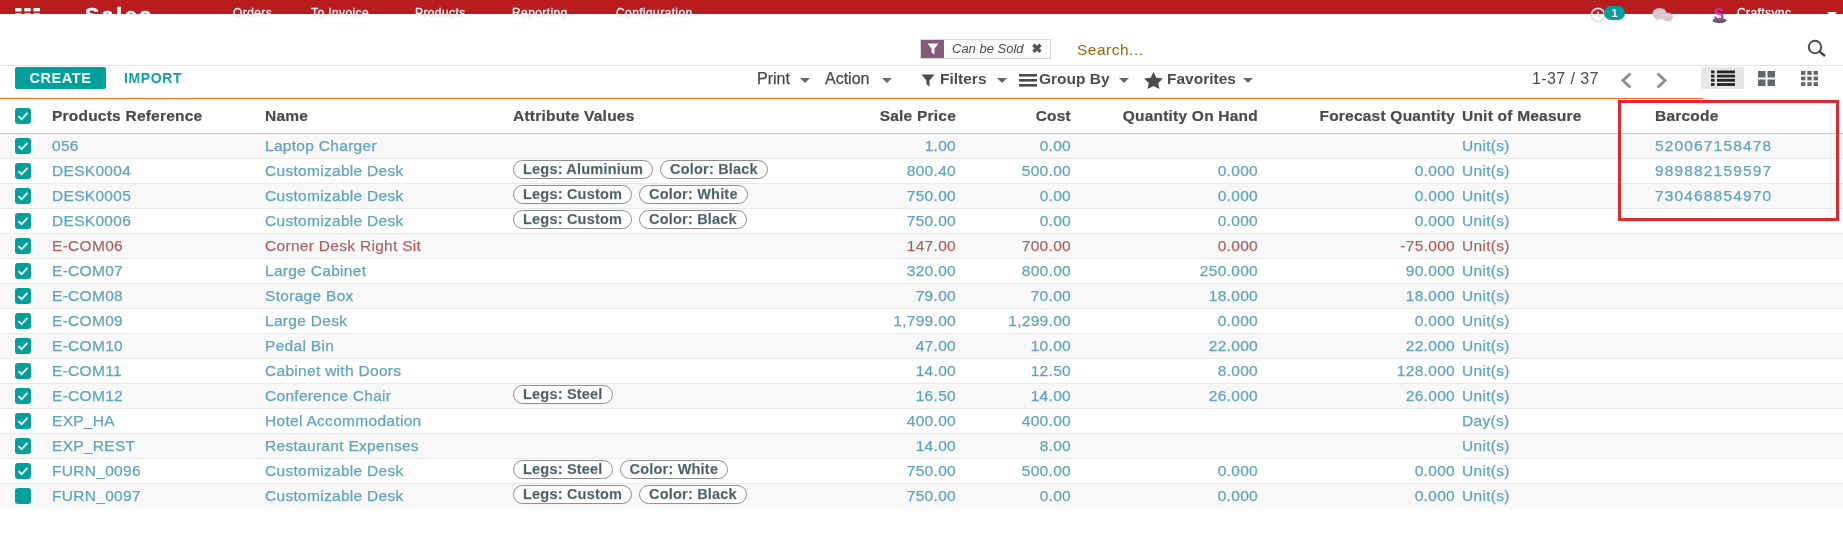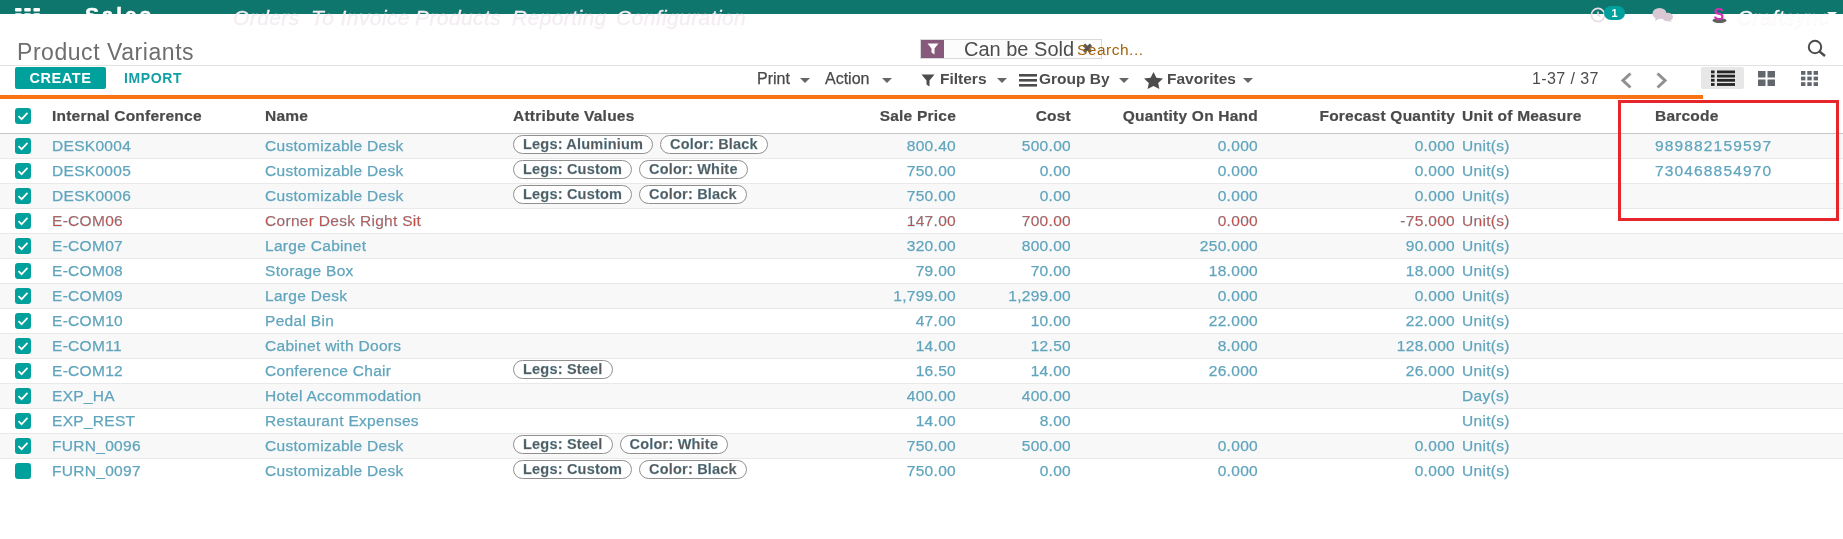--- a/index.html
+++ b/index.html
@@ -1,34 +1,34 @@
 <!DOCTYPE html>
 <html><head>
 <meta charset="utf-8">
 <style>
 * { margin:0; padding:0; box-sizing:border-box; }
 html,body { width:1843px; height:539px; overflow:hidden; background:#fff;
   font-family:"Liberation Sans", sans-serif; }
 body { filter:blur(0.55px); }
 .abs { position:absolute; }
 
-#nav { position:absolute; left:0; top:0; width:1843px; height:14px; background:#0f766e; }
+#nav { position:absolute; left:0; top:0; width:1843px; height:14px; background:#b91c1c; }
 #nav .brand { position:absolute; left:85px; top:3px; color:#fff; font-size:21px; font-weight:bold; letter-spacing:2.8px; -webkit-text-stroke:0.5px #fff; }
-.navitem { position:absolute; top:6px; color:#f4edf2; font-size:21px; letter-spacing:0.4px;font-style:italic; -webkit-text-stroke:0.3px #f4edf2; }
+.navitem { position:absolute; top:6px; color:#f4edf2; font-size:12px; letter-spacing:0.4px; -webkit-text-stroke:0.3px #f4edf2; }
 
 #crumbrow { position:absolute; left:0; top:30px; width:1843px; height:36px; background:#fff; border-bottom:1px solid #e2e2e2; }
 #title { position:absolute; left:17px; top:9px; font-size:23px; color:#6e6e6e; letter-spacing:0.55px; }
 
 #facet { position:absolute; left:920px; top:9px; height:20px; display:flex; border:1px solid #d9d9d9; background:#fcfcfc; }
 #facet .ficon { width:23px; background:#875A7B; display:flex; align-items:center; justify-content:center; }
-#facet .flabel { padding:0 6px 0 20px; font-size:20px; color:#4c4c4c; line-height:18px; }
+#facet .flabel { padding:0 6px 0 8px; font-size:13px; color:#4c4c4c; line-height:18px;font-style:italic; }
 #facet .fx { padding:0 8px 0 2px; font-size:13px; color:#555; font-weight:bold; line-height:18px; }
 #searchph { position:absolute; left:1077px; top:11px; font-size:15.5px; color:#a16207; letter-spacing:0.5px; }
 
-#ctrlrow { position:absolute; left:0; top:66px; width:1703px; height:33px; background:#fff; border-bottom:4px solid #f97316; }
+#ctrlrow { position:absolute; left:0; top:66px; width:1703px; height:33px; background:#fff; border-bottom:1px solid #f97316; }
 #btn-create { position:absolute; left:15px; top:1px; width:91px; height:22px; background:#00A09D; color:#fff;
   font-size:14.5px; font-weight:bold; letter-spacing:0.6px; text-align:center; line-height:22px; border-radius:2px; }
 #btn-import { position:absolute; left:124px; top:4px; color:#12a0a5; font-size:14px; font-weight:bold; letter-spacing:0.6px; }
 .ddtxt { position:absolute; top:4px; font-size:16px; color:#494949; -webkit-text-stroke:0.25px #494949; }
 .caret { position:absolute; width:0; height:0; border-left:5px solid transparent; border-right:5px solid transparent; border-top:5px solid #666; }
 .fbtn { position:absolute; top:4px; font-size:15.5px; font-weight:bold; color:#4c4c4c; }
 #pager { position:absolute; left:1532px; top:4px; font-size:16px; color:#4c4c4c; letter-spacing:0.4px; }
 .vsw { position:absolute; top:1px; width:43px; height:22px; display:flex; align-items:center; justify-content:center; }
 .vsw.active { background:#e7e7e7; border-radius:2px; }
 
@@ -93,21 +93,20 @@
 
   <svg class="abs" style="left:1711px;top:7px" width="18" height="16" viewBox="0 0 18 16">
     <ellipse cx="8.5" cy="13.5" rx="7" ry="2.6" fill="#606060"></ellipse>
     <text x="2.5" y="13" font-size="16" font-weight="bold" fill="#cf30b4" font-family="Liberation Sans">S</text>
   </svg>
   <span class="navitem" style="left:1737px;color:#fff;letter-spacing:0.4px">Craftsync</span>
   <div class="caret" style="left:1827px;top:12px;border-top-color:#fff;"></div>
 </div>
 
 <div id="crumbrow">
-  <div id="title">Product Variants</div>
   <div id="facet">
     <div class="ficon">
       <svg width="12" height="12" viewBox="0 0 12 12">
           <path d="M0.5 0.5 H11.5 L7.5 5.5 V11.5 L4.5 9.5 V5.5 Z" fill="#fff"></path>
         </svg>
     </div>
     <div class="flabel">Can be Sold</div>
     <div class="fx">✖</div>
   </div>
   <div id="searchph">Search...</div>
@@ -211,40 +210,58 @@
 </colgroup>
 <thead>
 <tr>
   <th>
             <span class="cb">
               <svg width="12" height="10" viewBox="0 0 12 10">
                 <path d="M1.5 5.2 L4.6 8.2 L10.5 1.8" fill="none" stroke="#fff" stroke-width="1.7"></path>
               </svg>
             </span>
           </th>
-  <th class="c1pad">Internal Conference</th>
+  <th class="c1pad">Products Reference</th>
   <th class="c2pad">Name</th>
   <th class="c3pad">Attribute Values</th>
   <th class="num">Sale Price</th>
   <th class="num">Cost</th>
   <th class="num">Quantity On Hand</th>
   <th class="num">Forecast Quantity</th>
   <th class="c8pad">Unit of Measure</th>
   <th class="c9pad">Barcode</th>
 </tr>
 </thead>
 <tbody id="tb">
 <tr>
           <td>
             <span class="cb">
               <svg width="12" height="10" viewBox="0 0 12 10">
                 <path d="M1.5 5.2 L4.6 8.2 L10.5 1.8" fill="none" stroke="#fff" stroke-width="1.7"></path>
               </svg>
             </span>
           </td>
+          <td class="c1pad">056</td>
+          <td class="c2pad">Laptop Charger</td>
+          <td class="c3pad"></td>
+          <td class="num">1.00</td>
+          <td class="num">0.00</td>
+          <td class="num"></td>
+          <td class="num"></td>
+          <td class="c8pad">Unit(s)</td>
+          <td class="c9pad">520067158478</td>
+        </tr>
+<tr>
+          <td>
+            <span class="cb">
+              <svg width="12" height="10" viewBox="0 0 12 10">
+                <path d="M1.5 5.2 L4.6 8.2 L10.5 1.8" fill="none" stroke="#fff" stroke-width="1.7"></path>
+              </svg>
+            </span>
+          </td>
           <td class="c1pad">DESK0004</td>
           <td class="c2pad">Customizable Desk</td>
           <td class="c3pad"><span class="pill">Legs: Aluminium</span><span class="pill">Color: Black</span></td>
           <td class="num">800.40</td>
           <td class="num">500.00</td>
           <td class="num">0.000</td>
           <td class="num">0.000</td>
           <td class="c8pad">Unit(s)</td>
           <td class="c9pad">989882159597</td>
         </tr>

